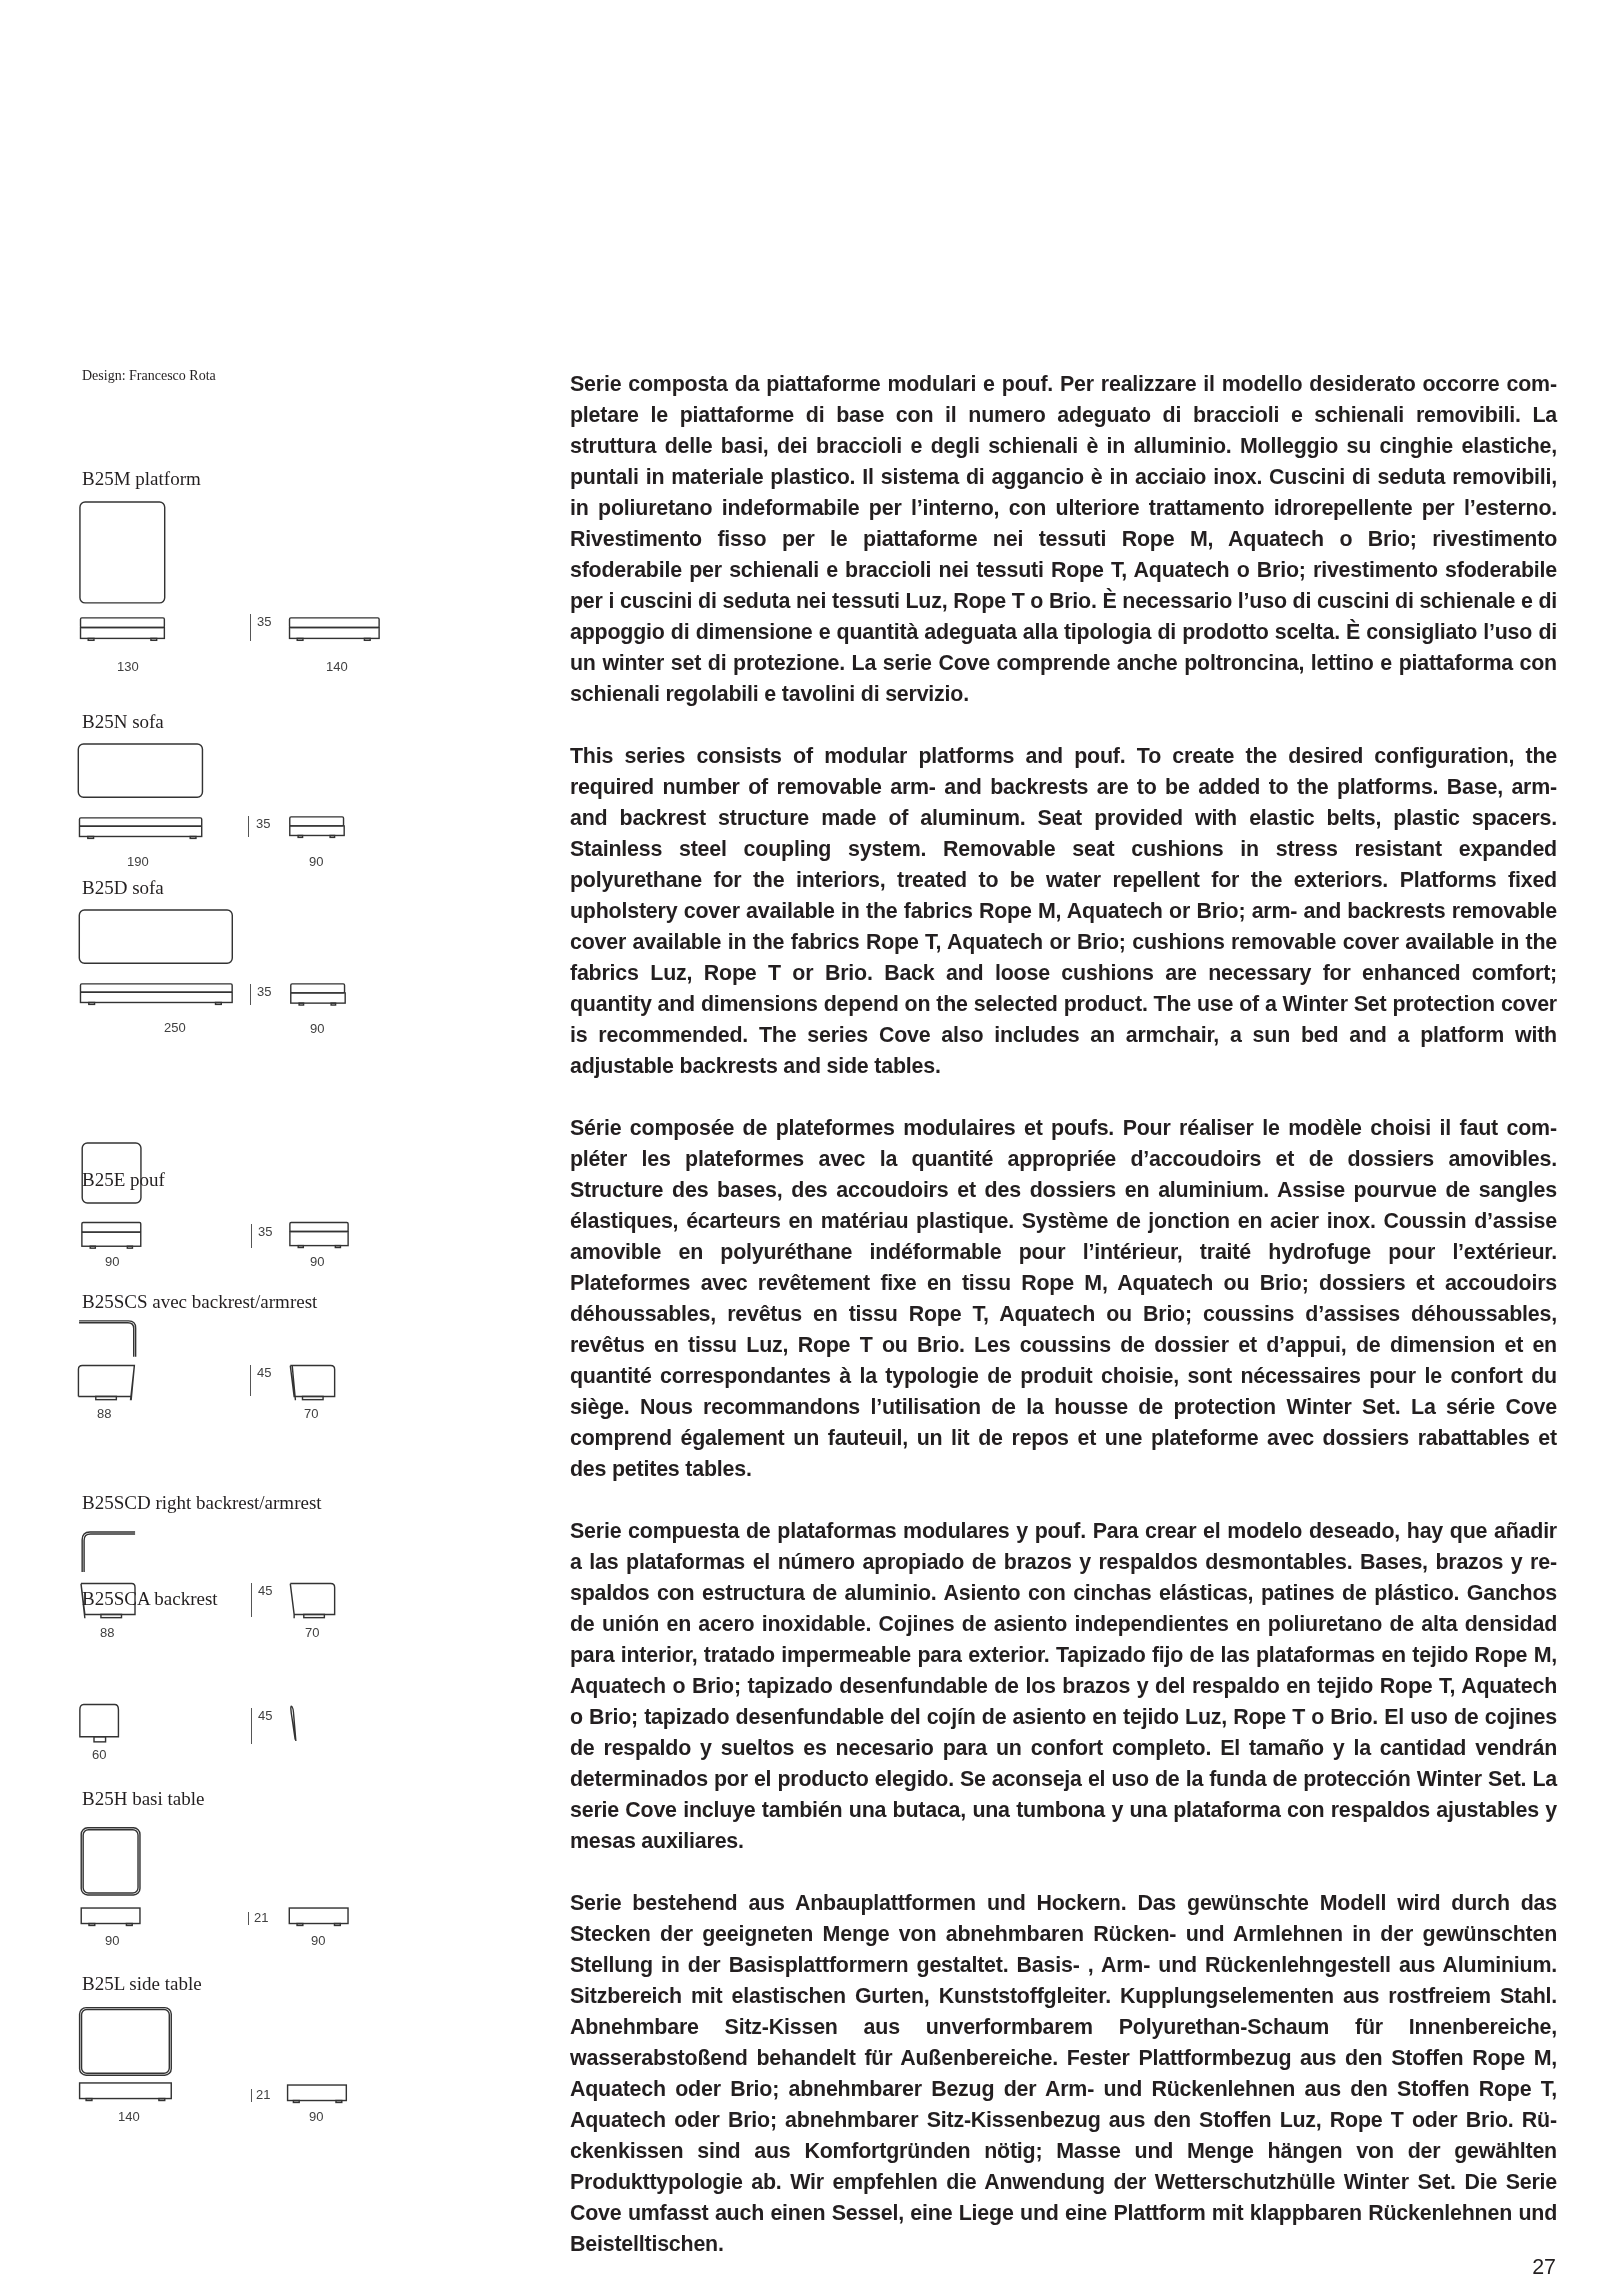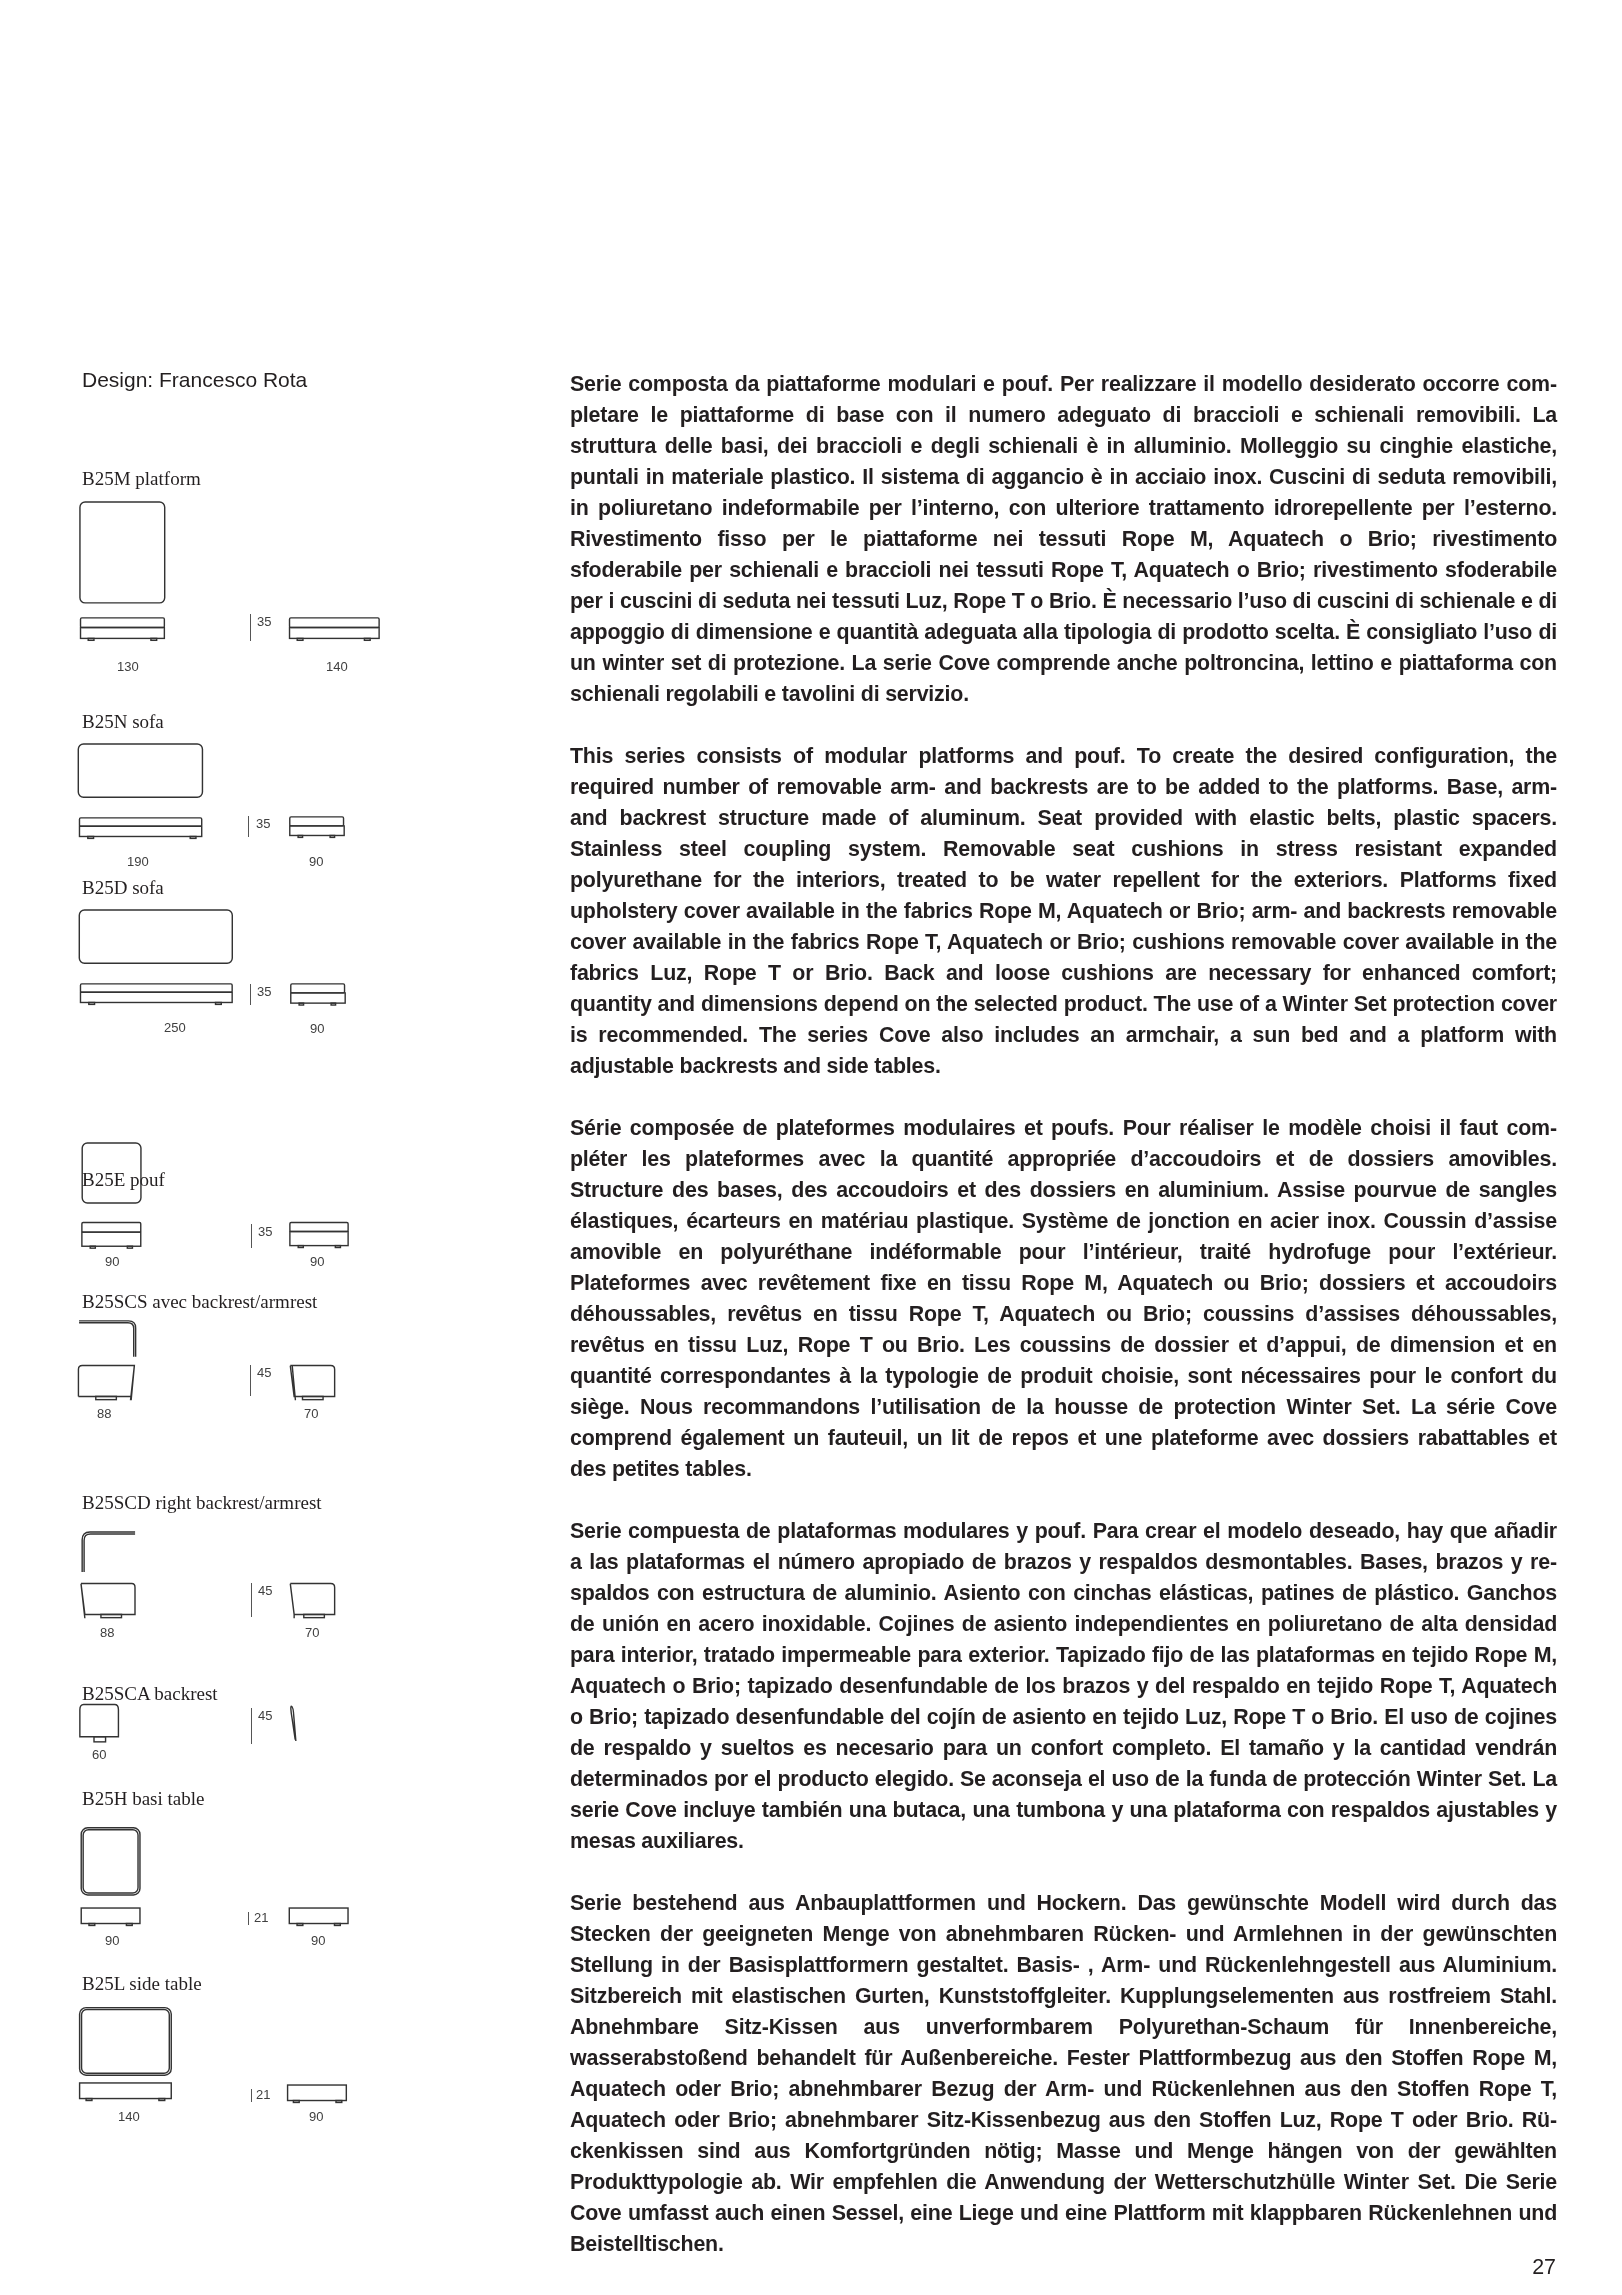--- a/index.html
+++ b/index.html
@@ -1,18 +1,18 @@
 <!DOCTYPE html>
 <html style="font-size:10.4px"><head>
 <meta charset="utf-8">
 <style>
   html, body { margin: 0; padding: 0; background: #ffffff; }
   body { width: 1622px; height: 2295px; position: relative; overflow: hidden;
          font-family: "Liberation Sans", sans-serif; color: #231f20; }
-  .designer { position: absolute; left: 82px; top: 368px; font-size: 21px; }
+  .designer { position: absolute; left: 82px; top: 368px; font-size: 14px; font-family: Liberation Serif, serif; }
   .product-label { position: absolute; left: 82px; font-size: 19px; white-space: nowrap; font-family: Liberation Serif, serif; }
   .dim { position: absolute; font-size: 13px; color: #404040; white-space: nowrap; }
   .hbar { position: absolute; width: 1.3px; background: #555; }
   svg.draw { position: absolute; overflow: visible; }
   svg.draw * { fill: none; stroke: #333; stroke-width: 2.2; }
   .textcol { position: absolute; left: 570px; width: 987px; top: 369px; font-weight: bold; }
   .para { font-size: 21.4px; line-height: 31px; text-align: justify; margin: 0 0 31px 0;
           hyphens: manual; letter-spacing: -0.2px; }
   .page-number { position: absolute; right: 66px; top: 2235px; font-size: 21.4px; margin-top: 20px; }
 </style>
@@ -132,21 +132,21 @@
 </svg>
 <div class="dim" style="left:100px;top:1625px">88</div>
 <div class="hbar" style="left:251px;top:1583px;height:34px"></div>
 <div class="dim" style="left:258px;top:1583px">45</div>
 <svg class="draw" style="left:288px;top:1581px" width="65" height="45" viewBox="0 0 100 70">
   <path d="M3 4 H66 Q72 4 72 10 V52 H9 L3 4 M9 52 V58"></path>
   <rect x="24" y="52" width="32" height="5"></rect>
 </svg>
 <div class="dim" style="left:305px;top:1625px">70</div>
 
-<div class="product-label" style="top:1683px">B25SCA backrest</div>
+<div class="product-label" style="top:1588px">B25SCA backrest</div>
 <svg class="draw" style="left:77px;top:1702px" width="52" height="45" viewBox="0 0 80 70">
   <path d="M4 54 V12 Q4 4 10 4 H58 Q64 4 64 12 V54 Z"></path>
   <rect x="26" y="54" width="18" height="8"></rect>
 </svg>
 <div class="dim" style="left:92px;top:1747px">60</div>
 <div class="hbar" style="left:251px;top:1708px;height:36px"></div>
 <div class="dim" style="left:258px;top:1708px">45</div>
 <svg class="draw" style="left:288px;top:1705px" width="26" height="45" viewBox="0 0 40 70">
   <path d="M5 2 Q3 2 6 20 L11 54 M5 2 Q8 2 9 20 L12 56"></path>
 </svg>

